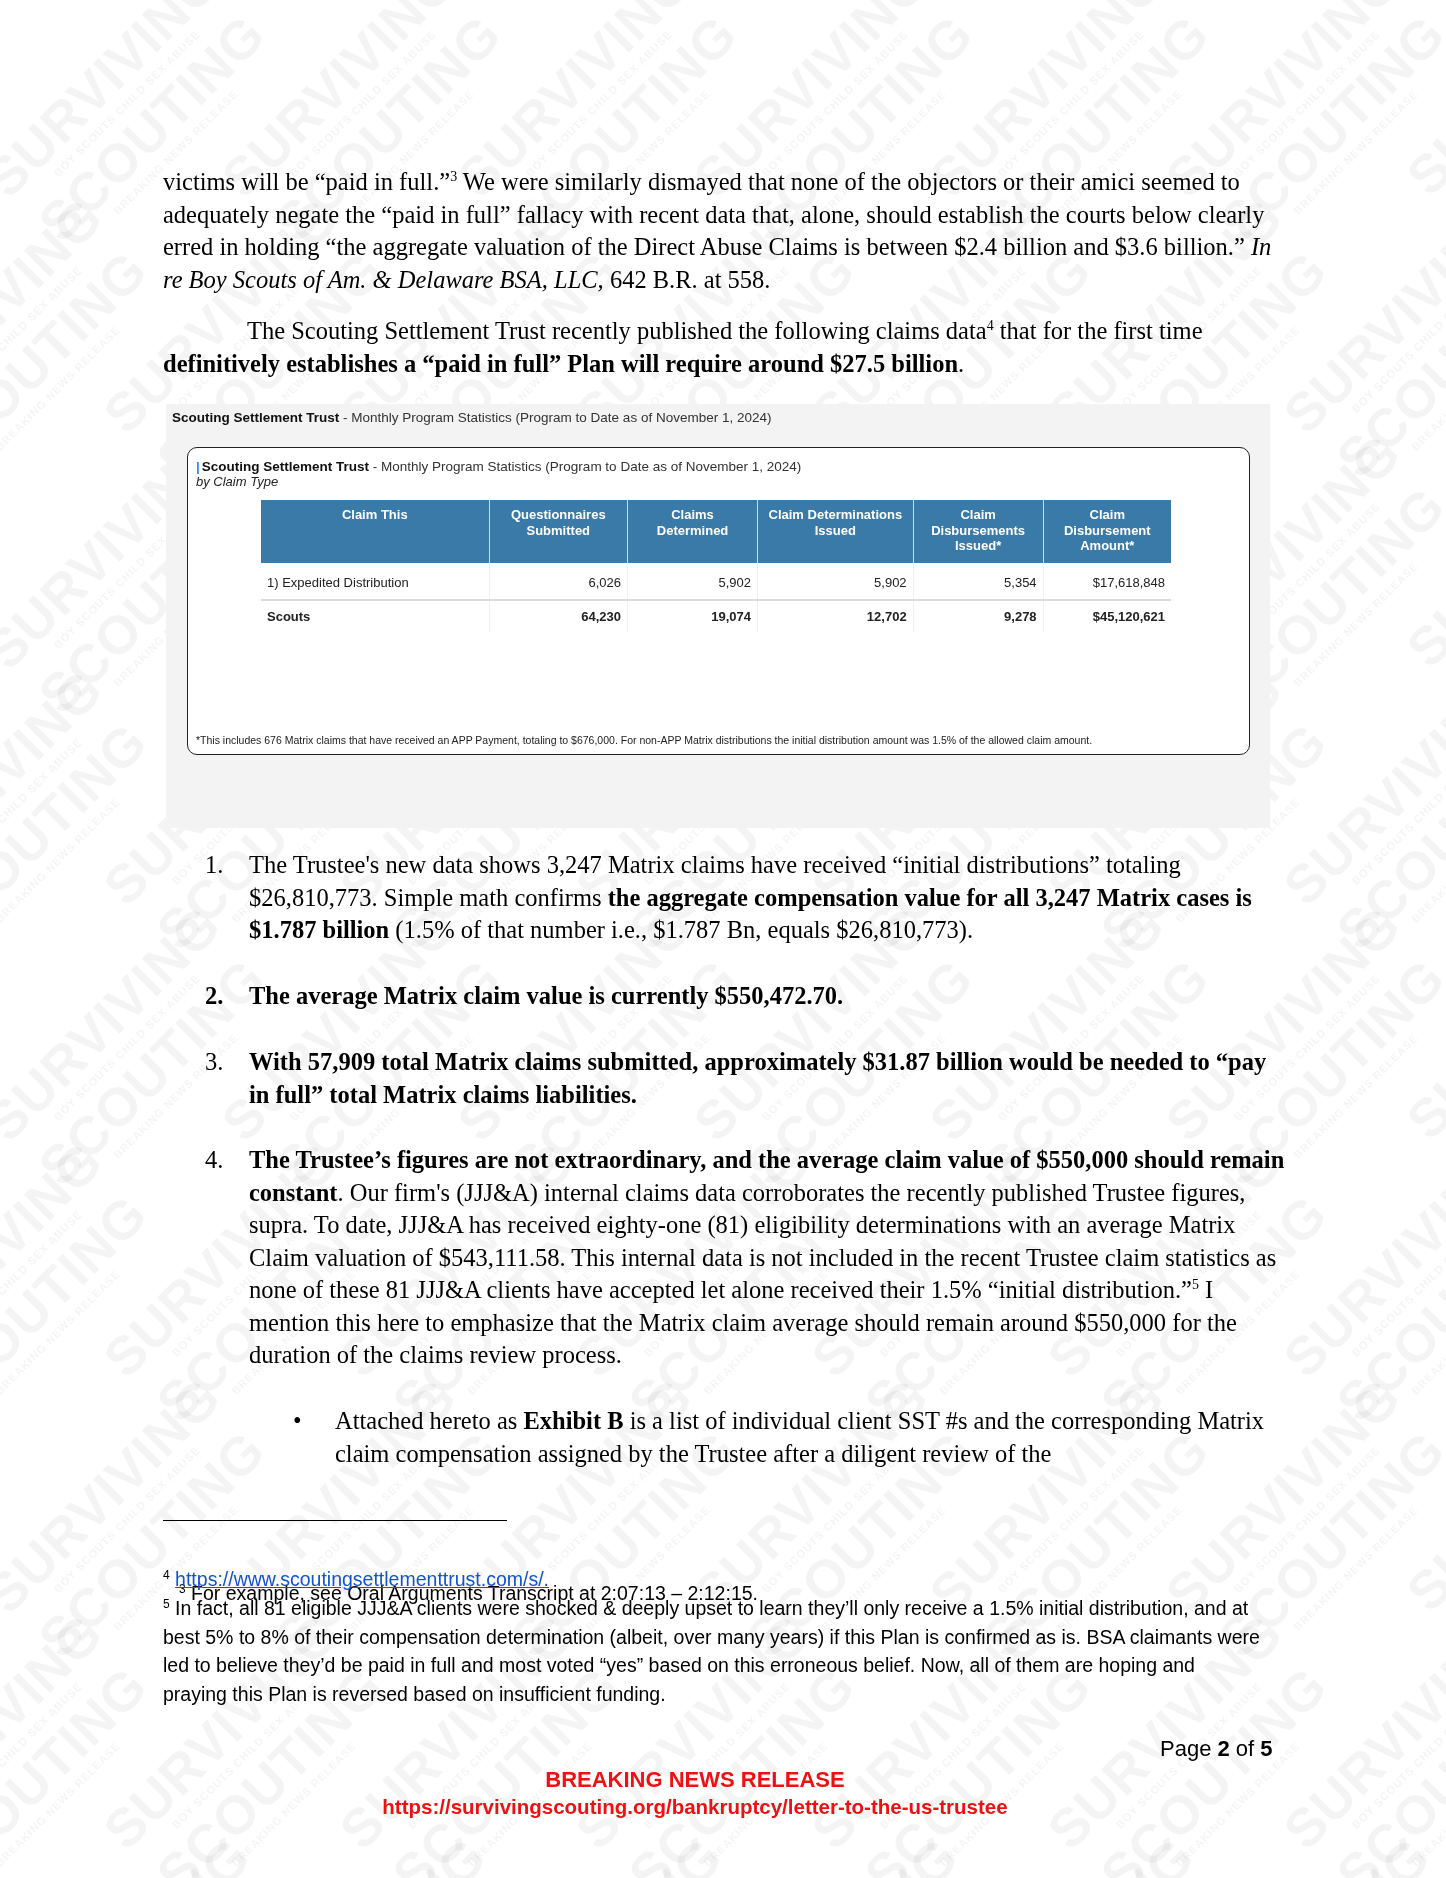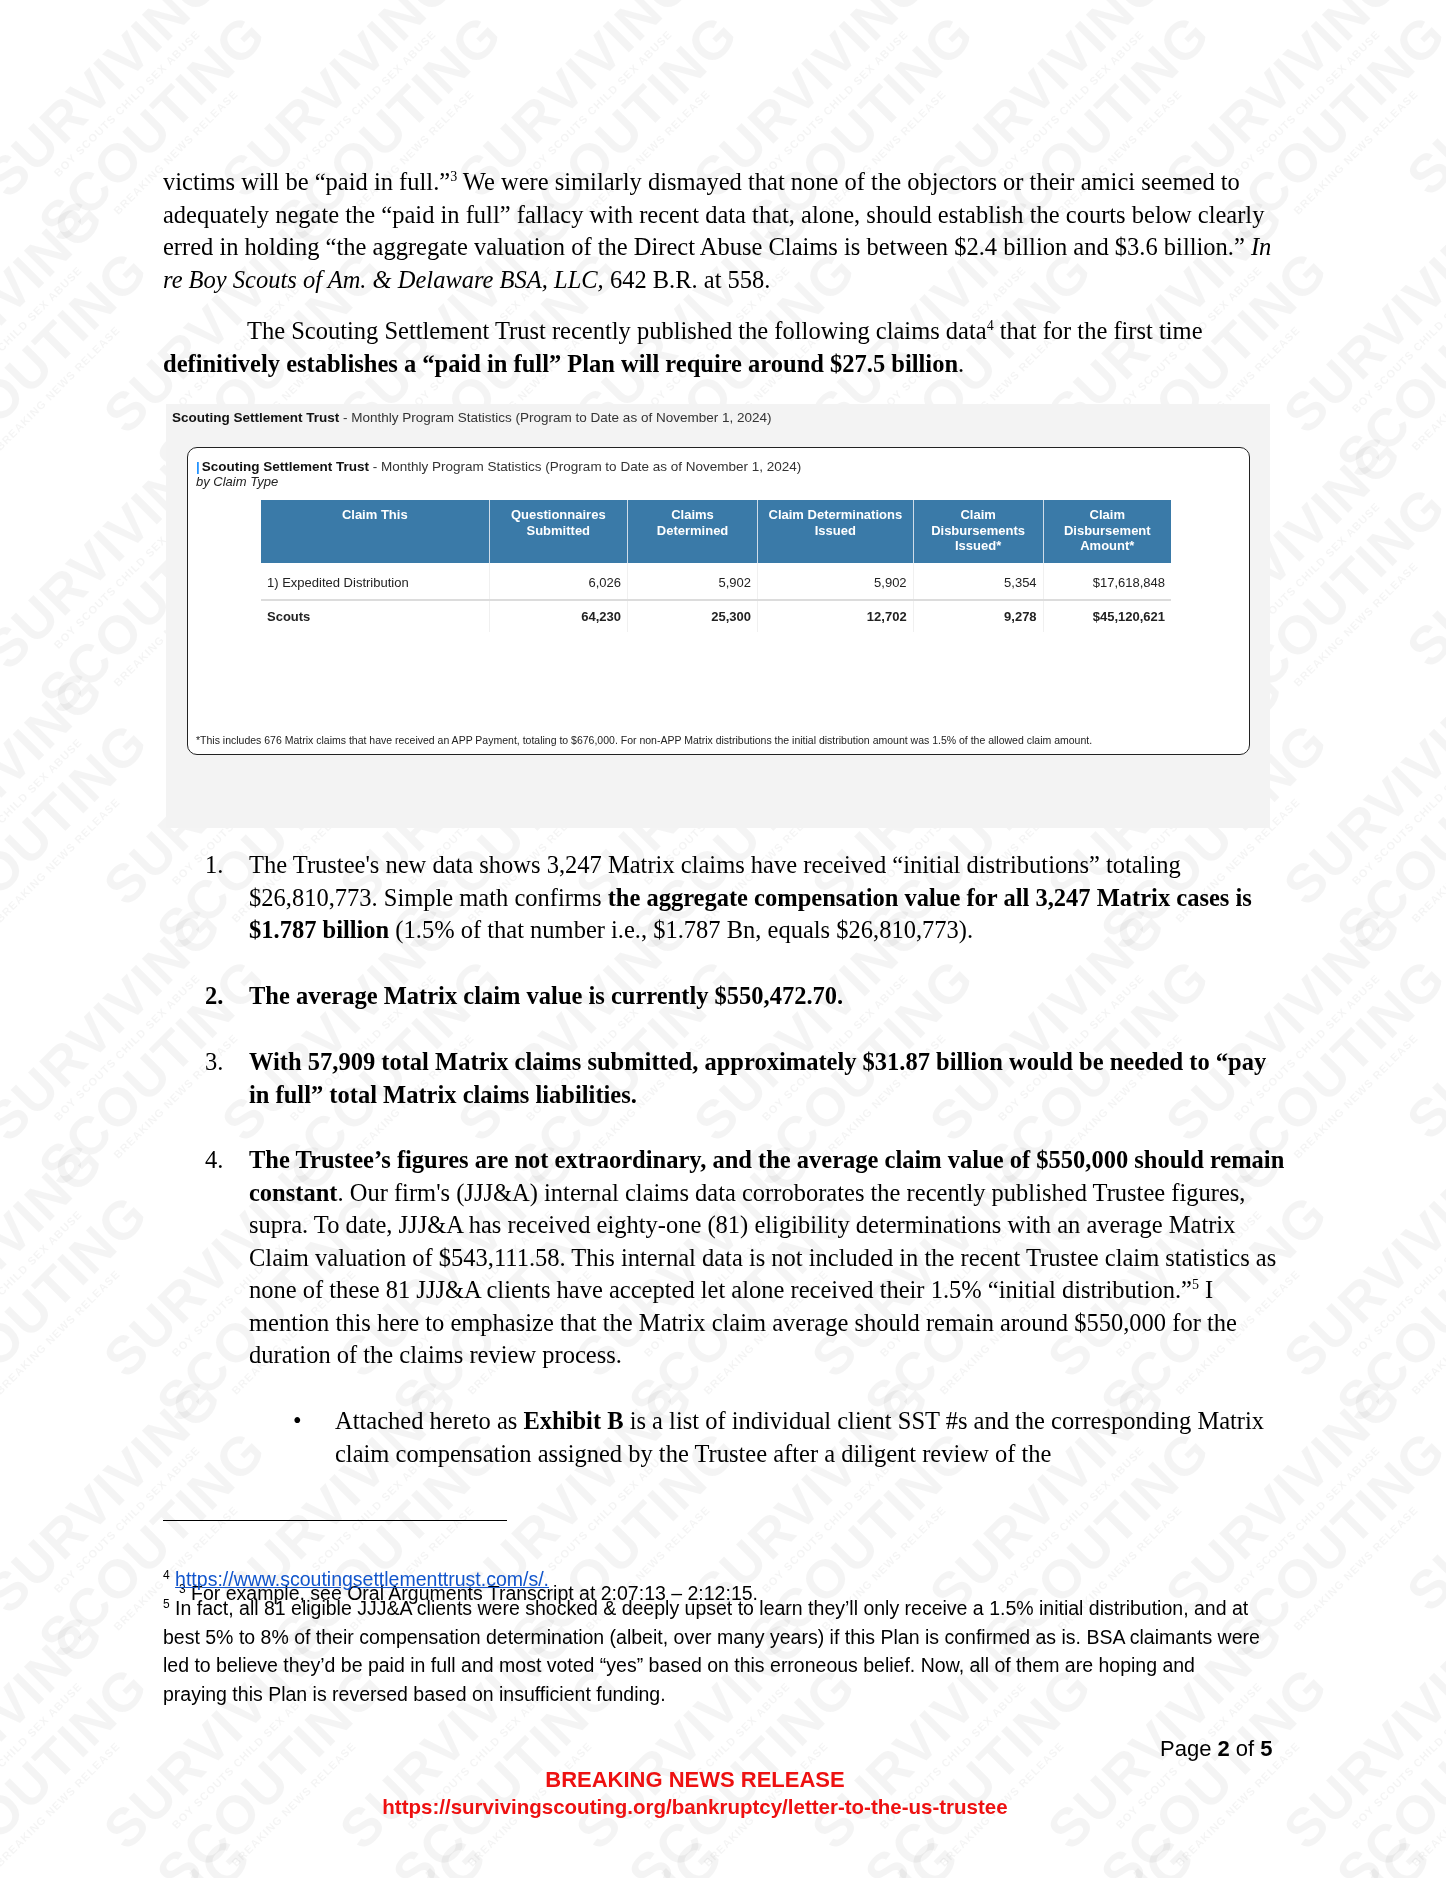--- a/index.html
+++ b/index.html
@@ -530,21 +530,21 @@
             <td>1) Expedited Distribution</td>
             <td>6,026</td>
             <td>5,902</td>
             <td>5,902</td>
             <td>5,354</td>
             <td>$17,618,848</td>
           </tr>
           <tr class="total">
             <td>Scouts</td>
             <td>64,230</td>
-            <td>25,300</td>
+            <td>19,074</td>
             <td>12,702</td>
             <td>9,278</td>
             <td>$45,120,621</td>
           </tr>
         </tbody>
       </table>
 
       <div class="card-note">*This includes 676 Matrix claims that have received an APP Payment, totaling to $676,000. For non-APP Matrix distributions the initial distribution amount was 1.5% of the allowed claim amount.</div>
     </div>
   </div>

